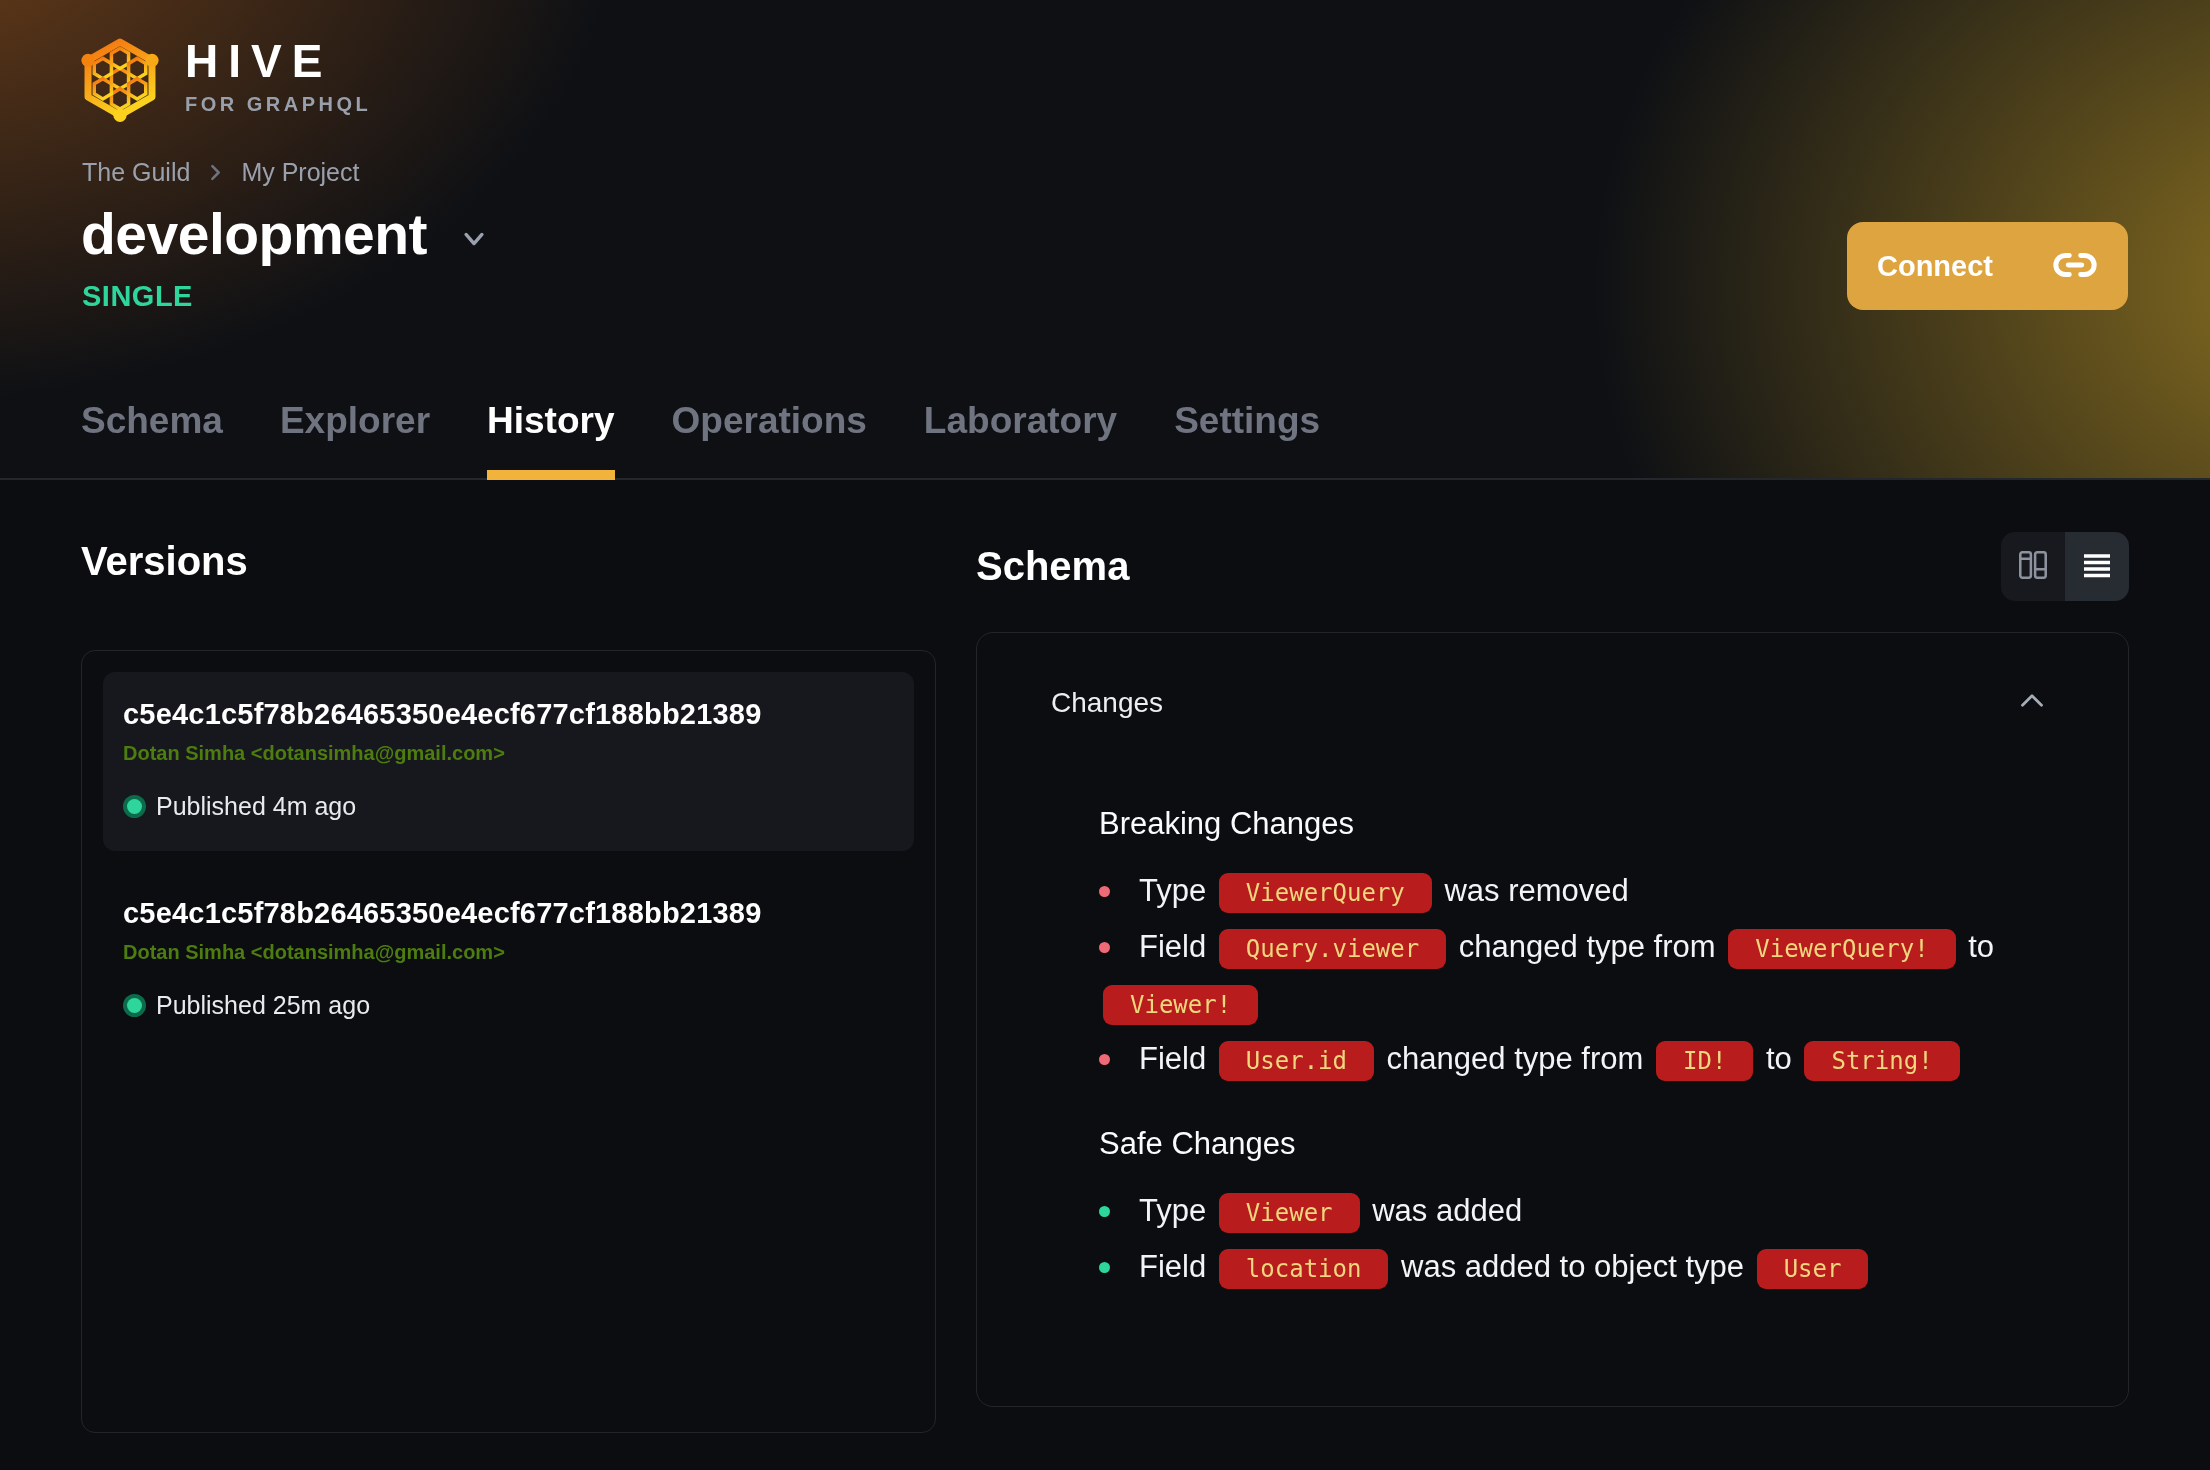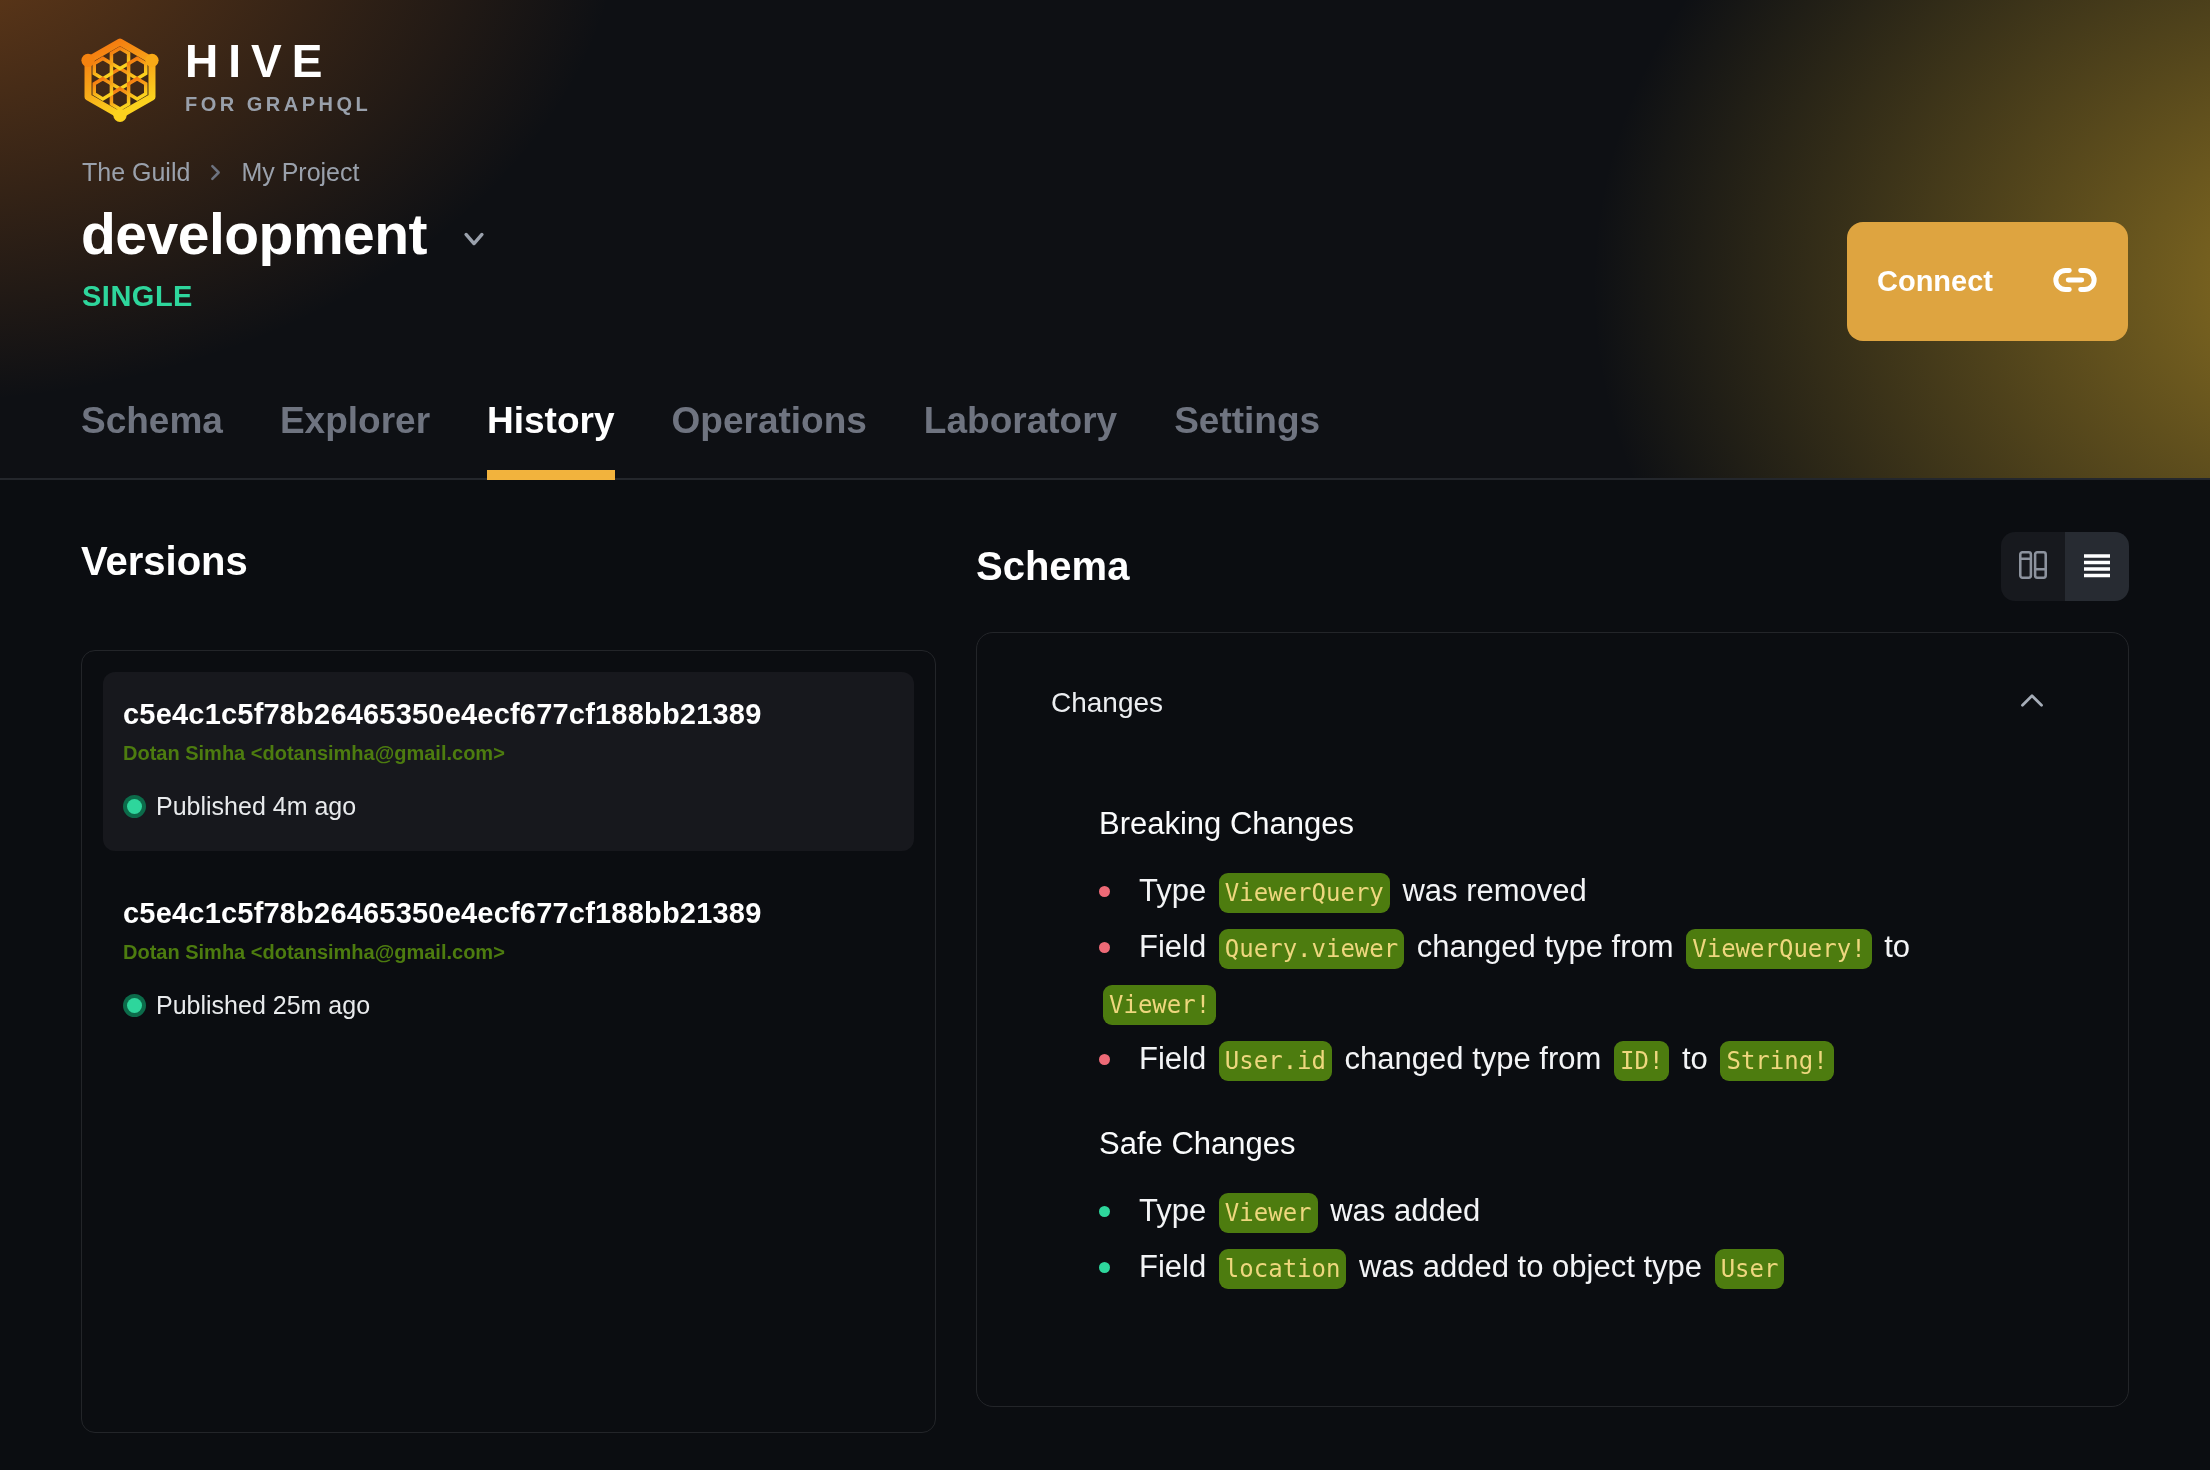--- a/index.html
+++ b/index.html
@@ -28,21 +28,21 @@
   .crumb { cursor:pointer; }
   .crumb-sep { display:flex; align-items:center; color:#6d7380; }
 
   .title-row { position:absolute; left:81px; top:201px; display:flex; align-items:center; gap:30px; }
   .page-title { font-size:57px; font-weight:800; letter-spacing:-0.5px; }
   .title-caret { display:flex; align-items:center; cursor:pointer; margin-top:10px; }
   .badge-single { position:absolute; left:82px; top:280px; font-size:29px; font-weight:700;
     letter-spacing:0.5px; color:#2ed69c; }
 
   .connect-btn {
-    position:absolute; right:82px; top:222px; width:281px; height:119px;
+    position:absolute; right:82px; top:222px; width:281px; height:88px;
     background:#dea440; border:none; border-radius:16px; cursor:pointer;
     display:flex; align-items:center; justify-content:space-between; padding:0 30px;
     color:#fff; font-family:inherit;
   }
   .connect-label { font-size:29px; font-weight:700; color:#fff; }
 
   .tabs { position:absolute; left:81px; bottom:-2px; display:flex; gap:57px; }
   .tab { position:relative; font-size:37px; font-weight:600; color:#6f7480;
     padding-bottom:38px; cursor:pointer; white-space:nowrap; }
   .tab.active { color:#ffffff; }
@@ -80,21 +80,21 @@
   .changes-body { margin-top:80px; padding-left:48px; }
   .change-group-title { font-size:31px; font-weight:500; color:#fafbfc; }
   .change-group + .change-group { margin-top:38px; }
   .change-list { list-style:none; margin-top:22px; max-width:940px; }
   .change-list li { font-size:31px; line-height:54px; color:#f3f4f6; font-weight:400; }
   .bullet { display:inline-block; width:11px; height:11px; border-radius:50%;
     margin-right:29px; vertical-align:4px; }
   .bullet.breaking { background:#ee6a77; }
   .bullet.safe { background:#2ed69c; }
   .code-chip { font-family:"DejaVu Sans Mono", monospace; font-size:24px; color:#eed77e;
-    background:#4d7c0f; border-radius:9px; padding:6px 6px; margin:0 4px; white-space:nowrap; }
+    background:#b91c1c; border-radius:9px; padding:6px 27px; margin:0 4px; white-space:nowrap; }
 </style>
 </head>
 <body>
 
 <div class="app">
 
   <header class="header">
 
     <div class="logo-row">
       <span>

